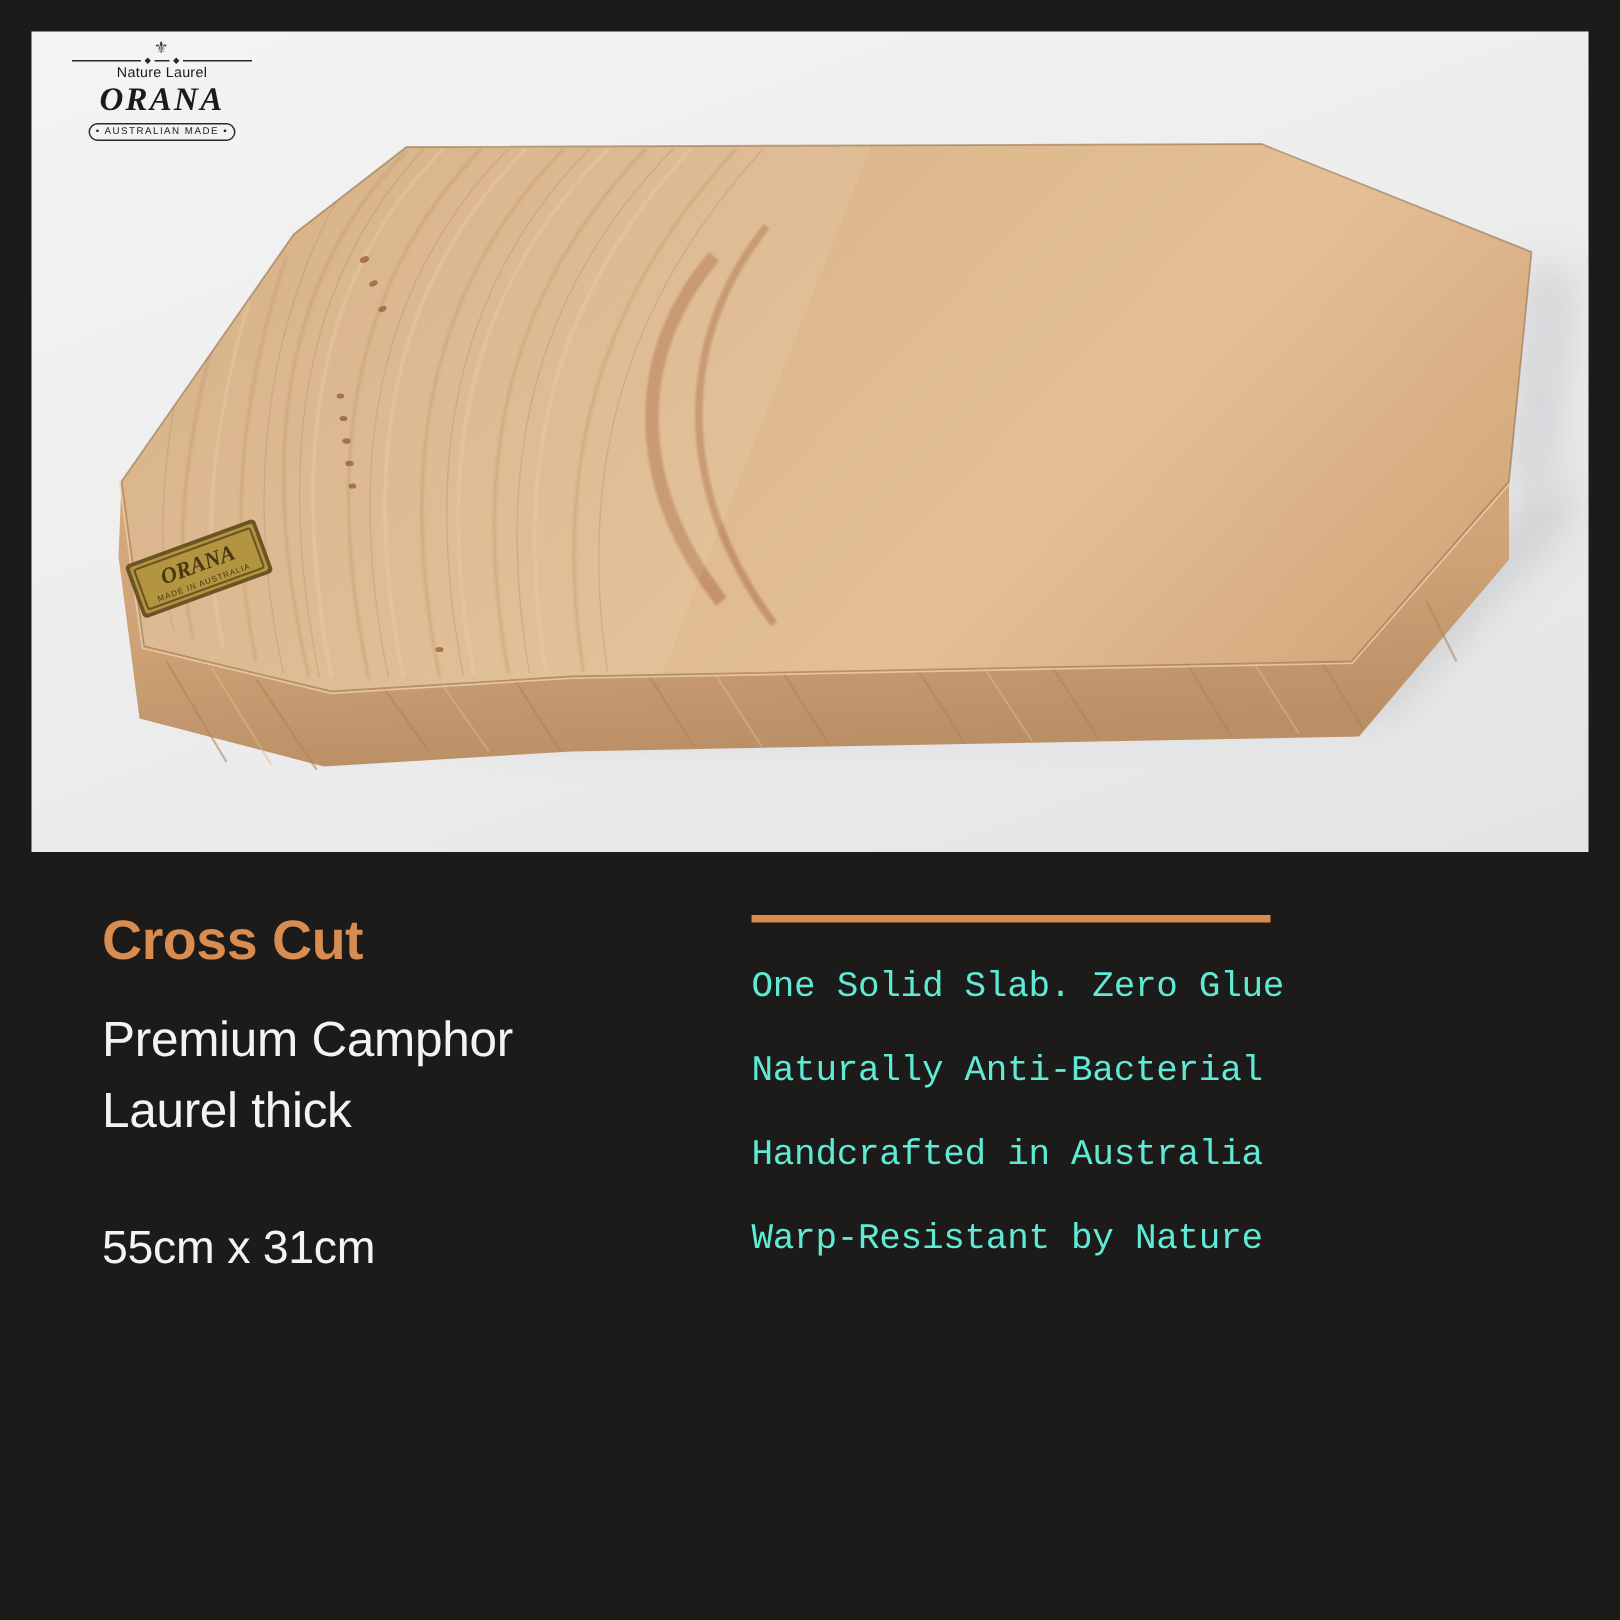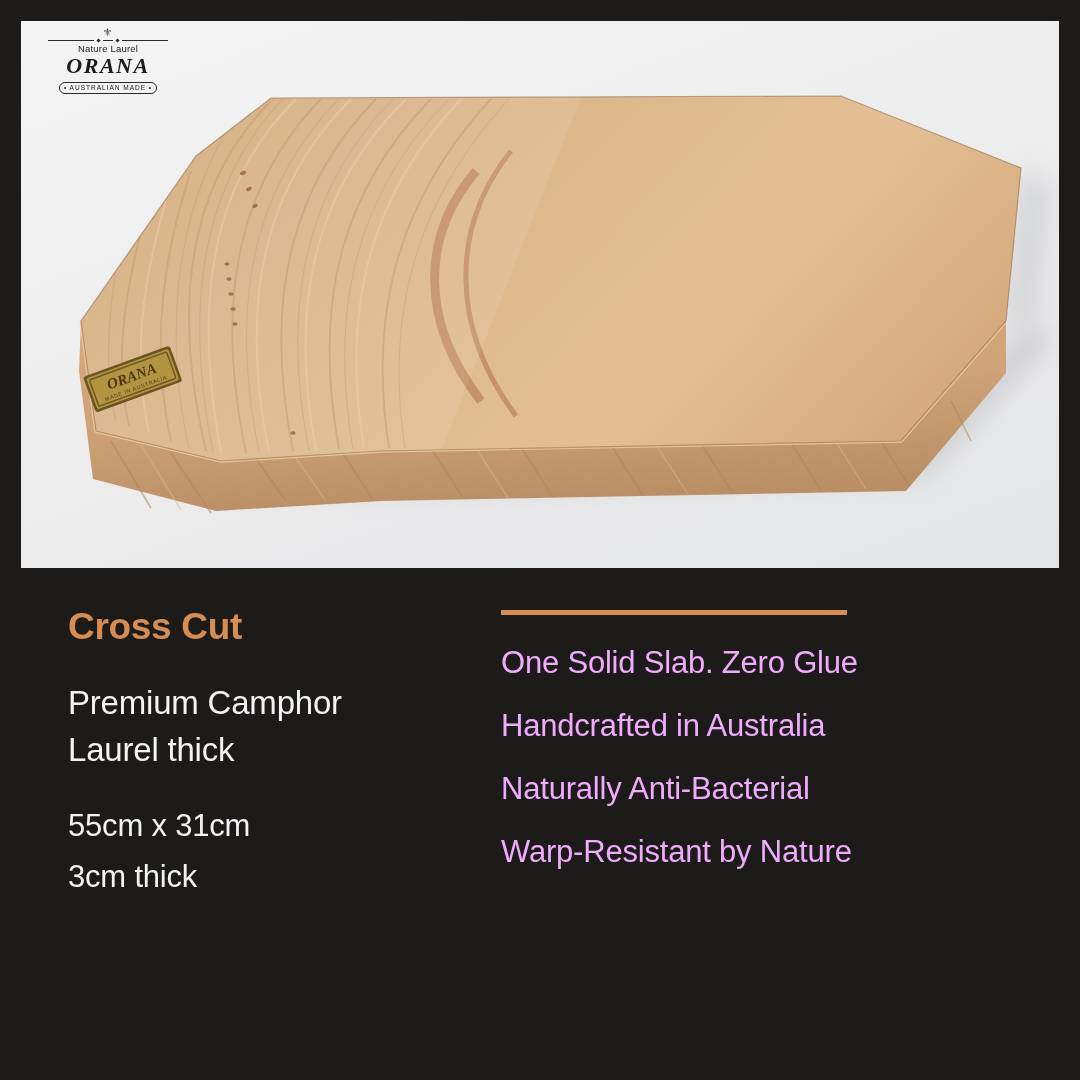--- a/index.html
+++ b/index.html
@@ -115,44 +115,45 @@
     color: #d78c51;
     font-weight: bold;
     font-size: 37px;
     line-height: 1.45;
     letter-spacing: -.3px;
   }
   .material {
     color: #f3f3f3;
     font-size: 33px;
     line-height: 1.42;
-    margin-top: 26px;
+    margin-top: 16px;
     letter-spacing: -.2px;
   }
   .specs {
     color: #f3f3f3;
     font-size: 31px;
     line-height: 1.62;
-    margin-top: 28px;
+    margin-top: 44px;
     letter-spacing: -.2px;
   }
 
   #divider {
     width: 346px;
     height: 5px;
     background: #d78c51;
     margin-bottom: 32px;
   }
   .feature {
-    color: #f0abfc;
-    font-size: 31px;
+    color: #5eead4;
+    font-size: 24px;
     line-height: 1.0;
     margin-bottom: 32px;
     letter-spacing: -.2px;
     white-space: nowrap;
+    font-family: Liberation Mono, monospace;
   }
   .feature:last-child { margin-bottom: 0; }
 </style>
 </head>
 <body>
 
 <div id="card">
 
   <div id="photo">
     <svg id="board-svg" viewBox="0 0 1038 547" preserveAspectRatio="none">
@@ -405,25 +406,24 @@
         <div>Cross Cut</div>
       </div>
 
       <div class="material">
         <div>Premium Camphor</div>
         <div>Laurel thick</div>
       </div>
 
       <div class="specs">
         <div>55cm x 31cm</div>
-        <div>3cm thick</div>
       </div>
     </div>
 
     <div id="col-right">
       <div id="divider"></div>
       <div class="feature">One Solid Slab. Zero Glue</div>
+      <div class="feature">Naturally Anti-Bacterial</div>
       <div class="feature">Handcrafted in Australia</div>
-      <div class="feature">Naturally Anti-Bacterial</div>
       <div class="feature">Warp-Resistant by Nature</div>
     </div>
   </div>
 </div>
 
 </body></html>

